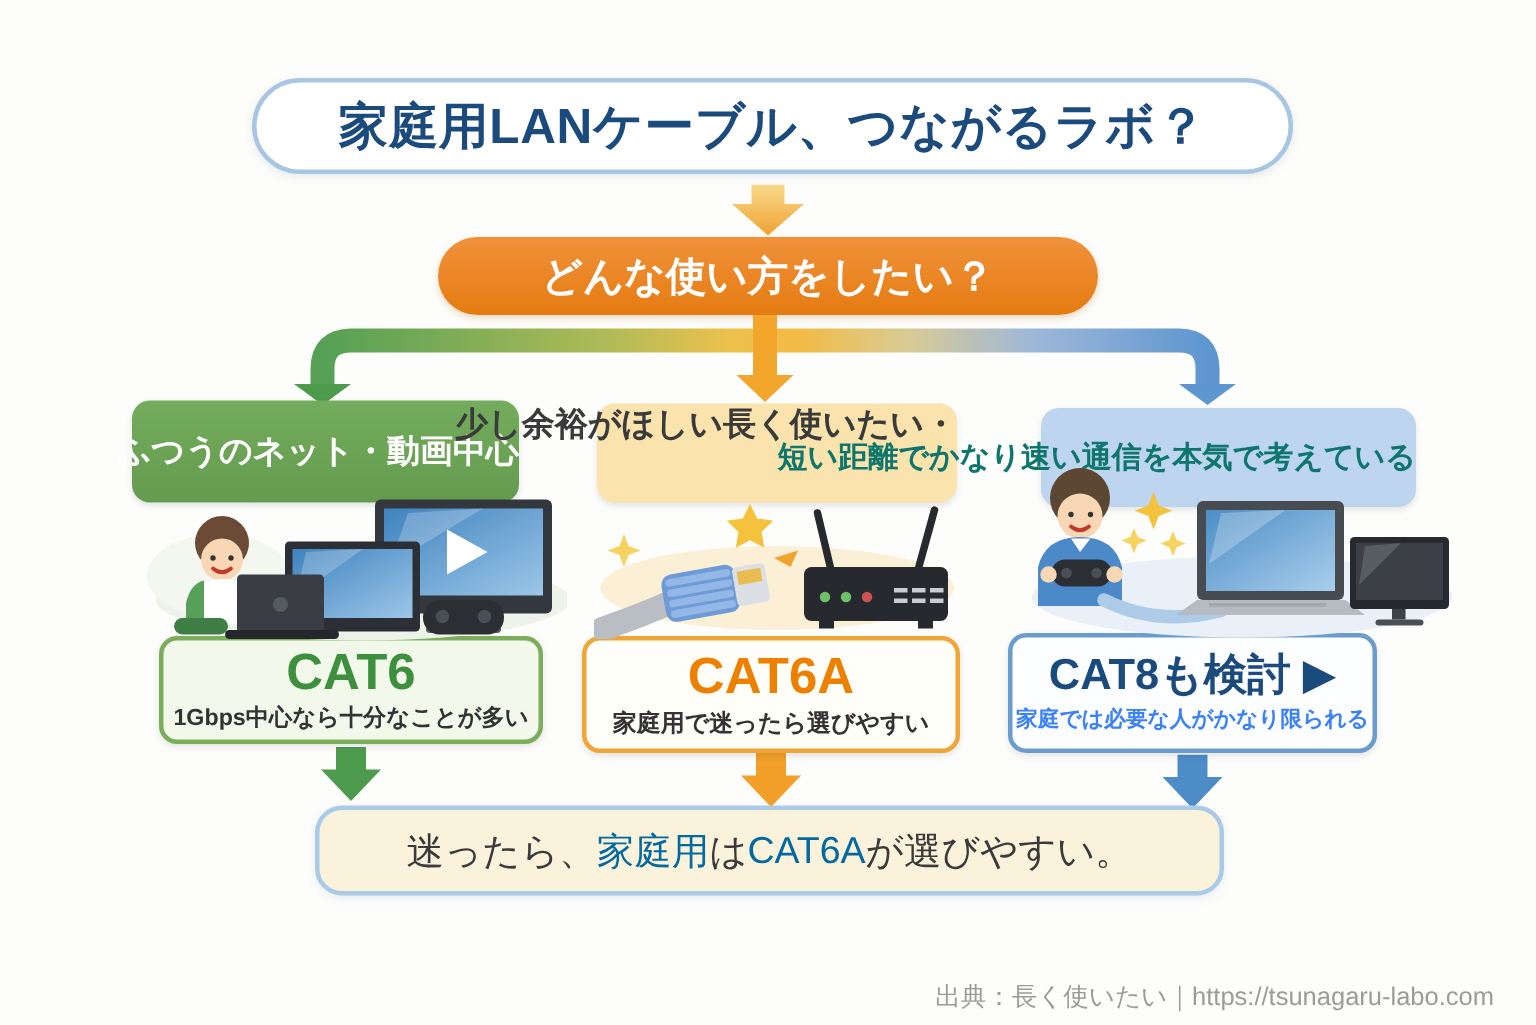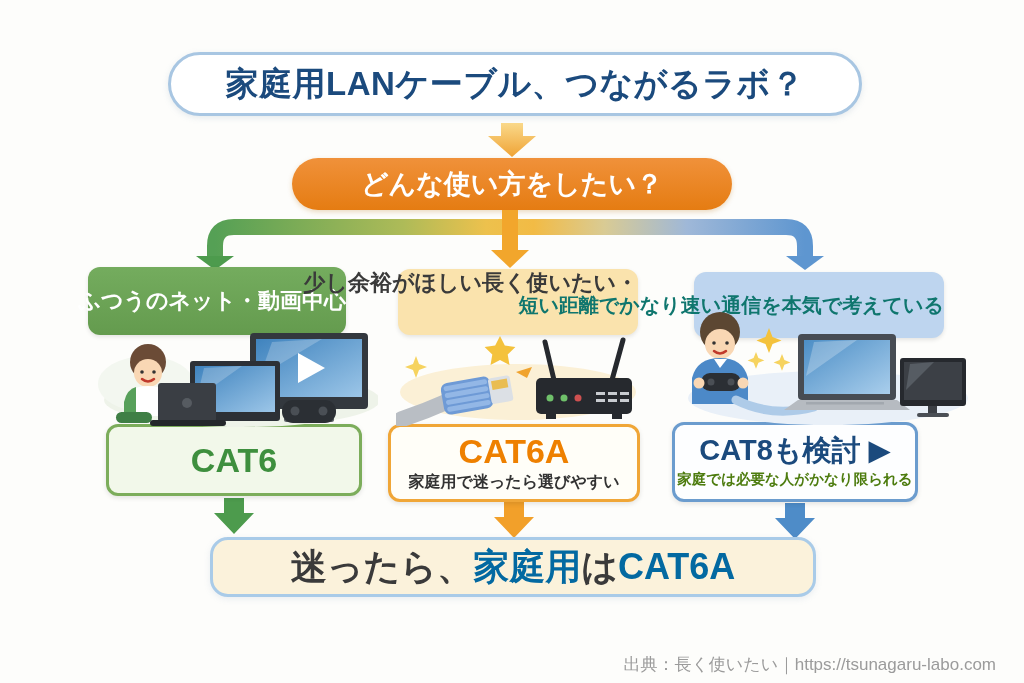--- a/index.html
+++ b/index.html
@@ -66,29 +66,29 @@
     background: #F2F8EA; border: 3px solid #7CAD5B; }
   .res-green .big { color: #3E8F3E; font-size: 34px; line-height: 1.0; }
   .res-green .small { color: #333333; font-size: 15.5px; margin-top: 3px; }
   .res-orange { left: 388px; top: 424px; width: 252px; height: 78px;
     background: #FFFEF8; border: 3px solid #F0A637; }
   .res-orange .big { color: #EE8000; font-size: 34px; line-height: 1.0; }
   .res-orange .small { color: #333333; font-size: 16px; margin-top: 4px; }
   .res-blue { left: 672px; top: 422px; width: 246px; height: 80px;
     background: #FDFEFF; border: 3px solid #6B9CCE; }
   .res-blue .big { color: #1B4A7D; font-size: 29px; line-height: 1.05; text-align: center; }
-  .res-blue .small { color: #4d7c0f; font-size: 14.5px; margin-top: 4px; }
+  .res-blue .small { color: #3b82f6; font-size: 14.5px; margin-top: 4px; }
   
   .conclusion {
     position: absolute; left: 210px; top: 537px; width: 606px; height: 60px;
     background: #FBF2DB; border: 3px solid #A9CBE8; border-radius: 18px;
     display: flex; align-items: center; justify-content: center;
     box-shadow: 0 2px 6px rgba(120,150,180,0.15);
   }
-  .conclusion span { font-size: 36px; font-weight: 700; white-space: nowrap; }
+  .conclusion span { font-size: 25px; font-weight: 400; white-space: nowrap; }
   .c-dark { color: #3A3A3A; }
   .c-orange { color: #0369a1; }
   
   .footer {
     position: absolute; right: 28px; top: 653px;
     color: #9B9B9B; font-size: 17px; white-space: nowrap;
   }
 </style>
 </head>
 <body>
@@ -181,20 +181,21 @@
 
     <g>
       <rect x="66" y="55" width="58" height="39" rx="3" fill="#3A3E44"></rect>
       <circle cx="95" cy="75" r="5" fill="#565B61"></circle>
       <rect x="58" y="92" width="76" height="6" rx="3" fill="#24272B"></rect>
     </g>
   </svg>
 
   <div class="result res-green">
     <span class="big">CAT6</span>
+    <span class="small">1Gbps中心なら十分なことが多い</span>
   </div>
 
   <svg class="abs" style="left:214px; top:498px;" width="40" height="36" viewBox="0 0 40 36">
     <polygon points="10,0 30,0 30,15 40,15 20,36 0,15 10,15" fill="#4D9B4D"></polygon>
   </svg>
 
   <div class="hdr hdr-cream">
     <span>少し余裕がほしい</span>
     <span>長く使いたい・</span>
   </div>
@@ -304,17 +305,18 @@
 
   <svg class="abs" style="left:775px; top:503px;" width="40" height="36" viewBox="0 0 40 36">
     <polygon points="10,0 30,0 30,15 40,15 20,36 0,15 10,15" fill="#4E8CC8"></polygon>
   </svg>
 
   <div class="conclusion">
     <span class="c-dark">迷ったら、</span>
     <span class="c-orange">家庭用</span>
     <span class="c-dark">は</span>
     <span class="c-orange">CAT6A</span>
+    <span class="c-dark">が選びやすい。</span>
   </div>
 
   <div class="footer">出典：長く使いたい｜https://tsunagaru-labo.com</div>
 
 </div>
 
 </body></html>

